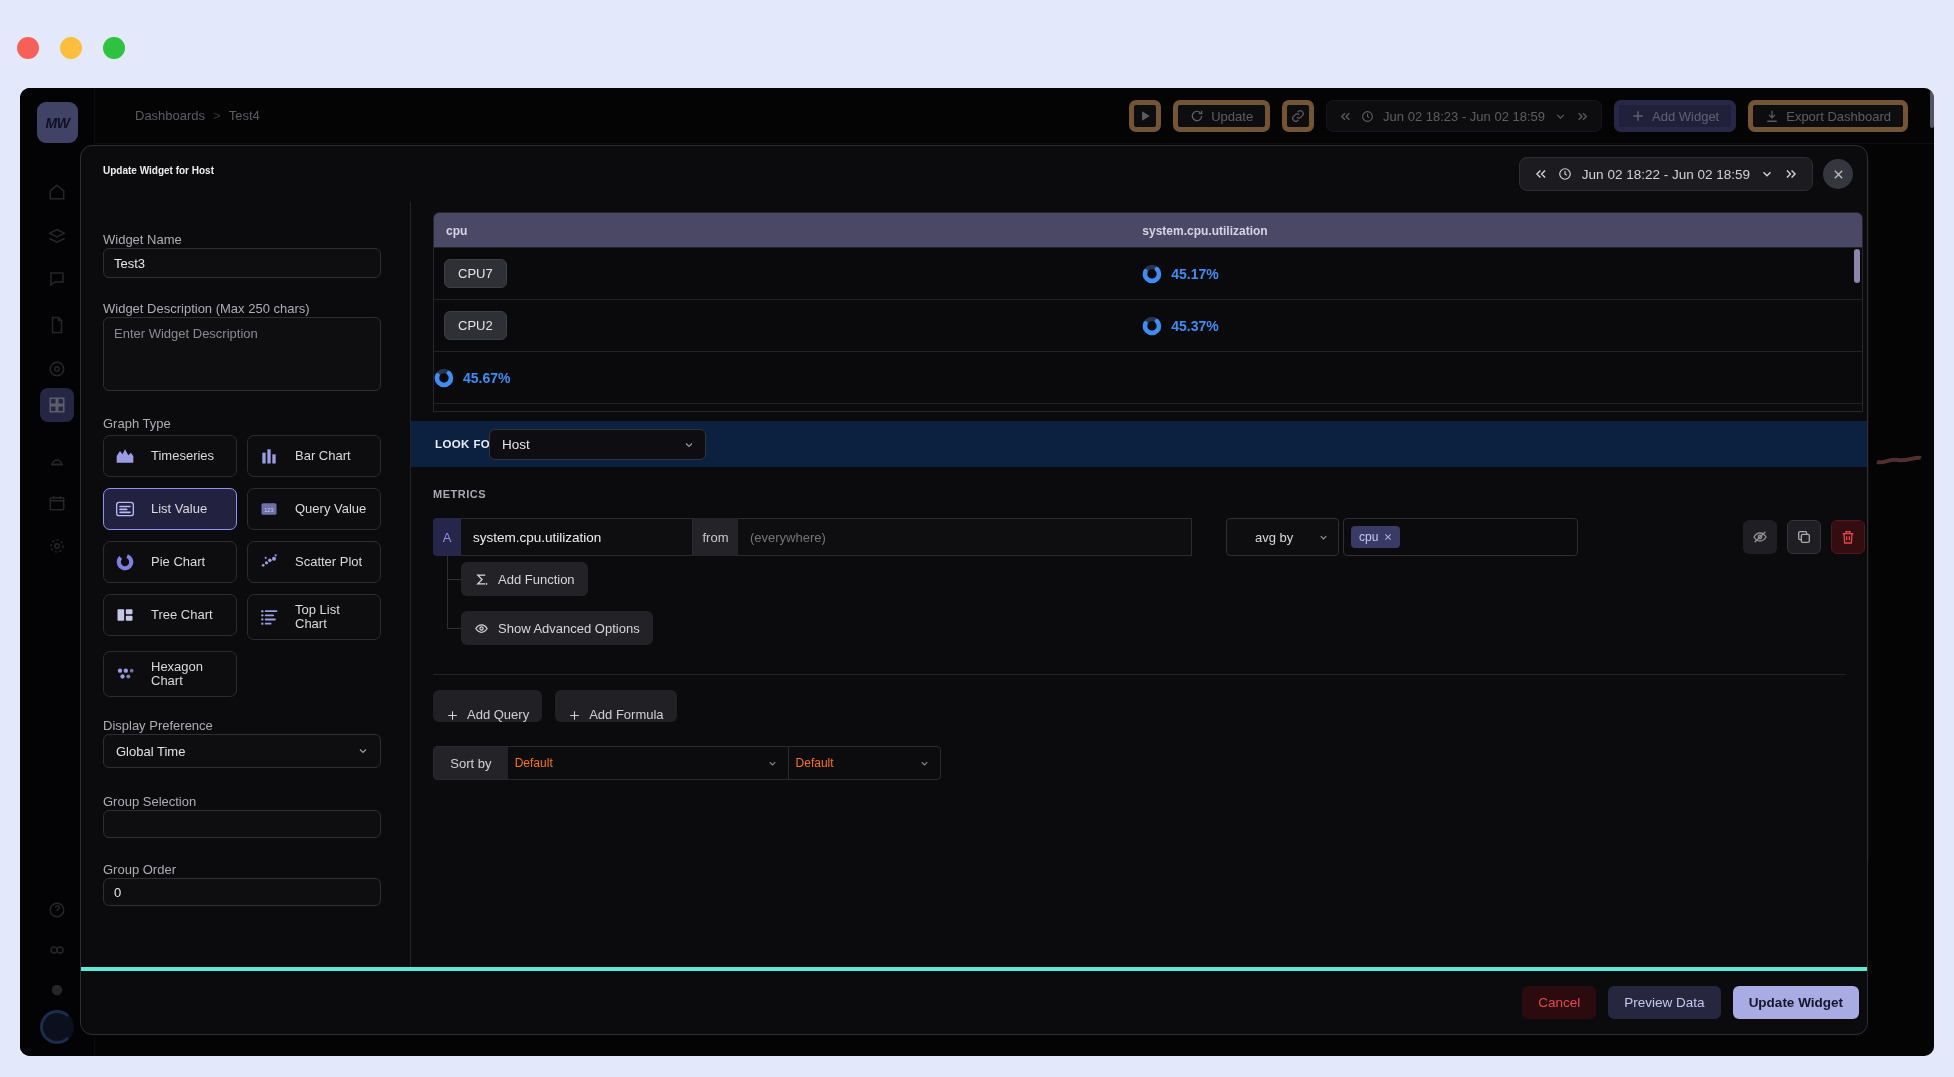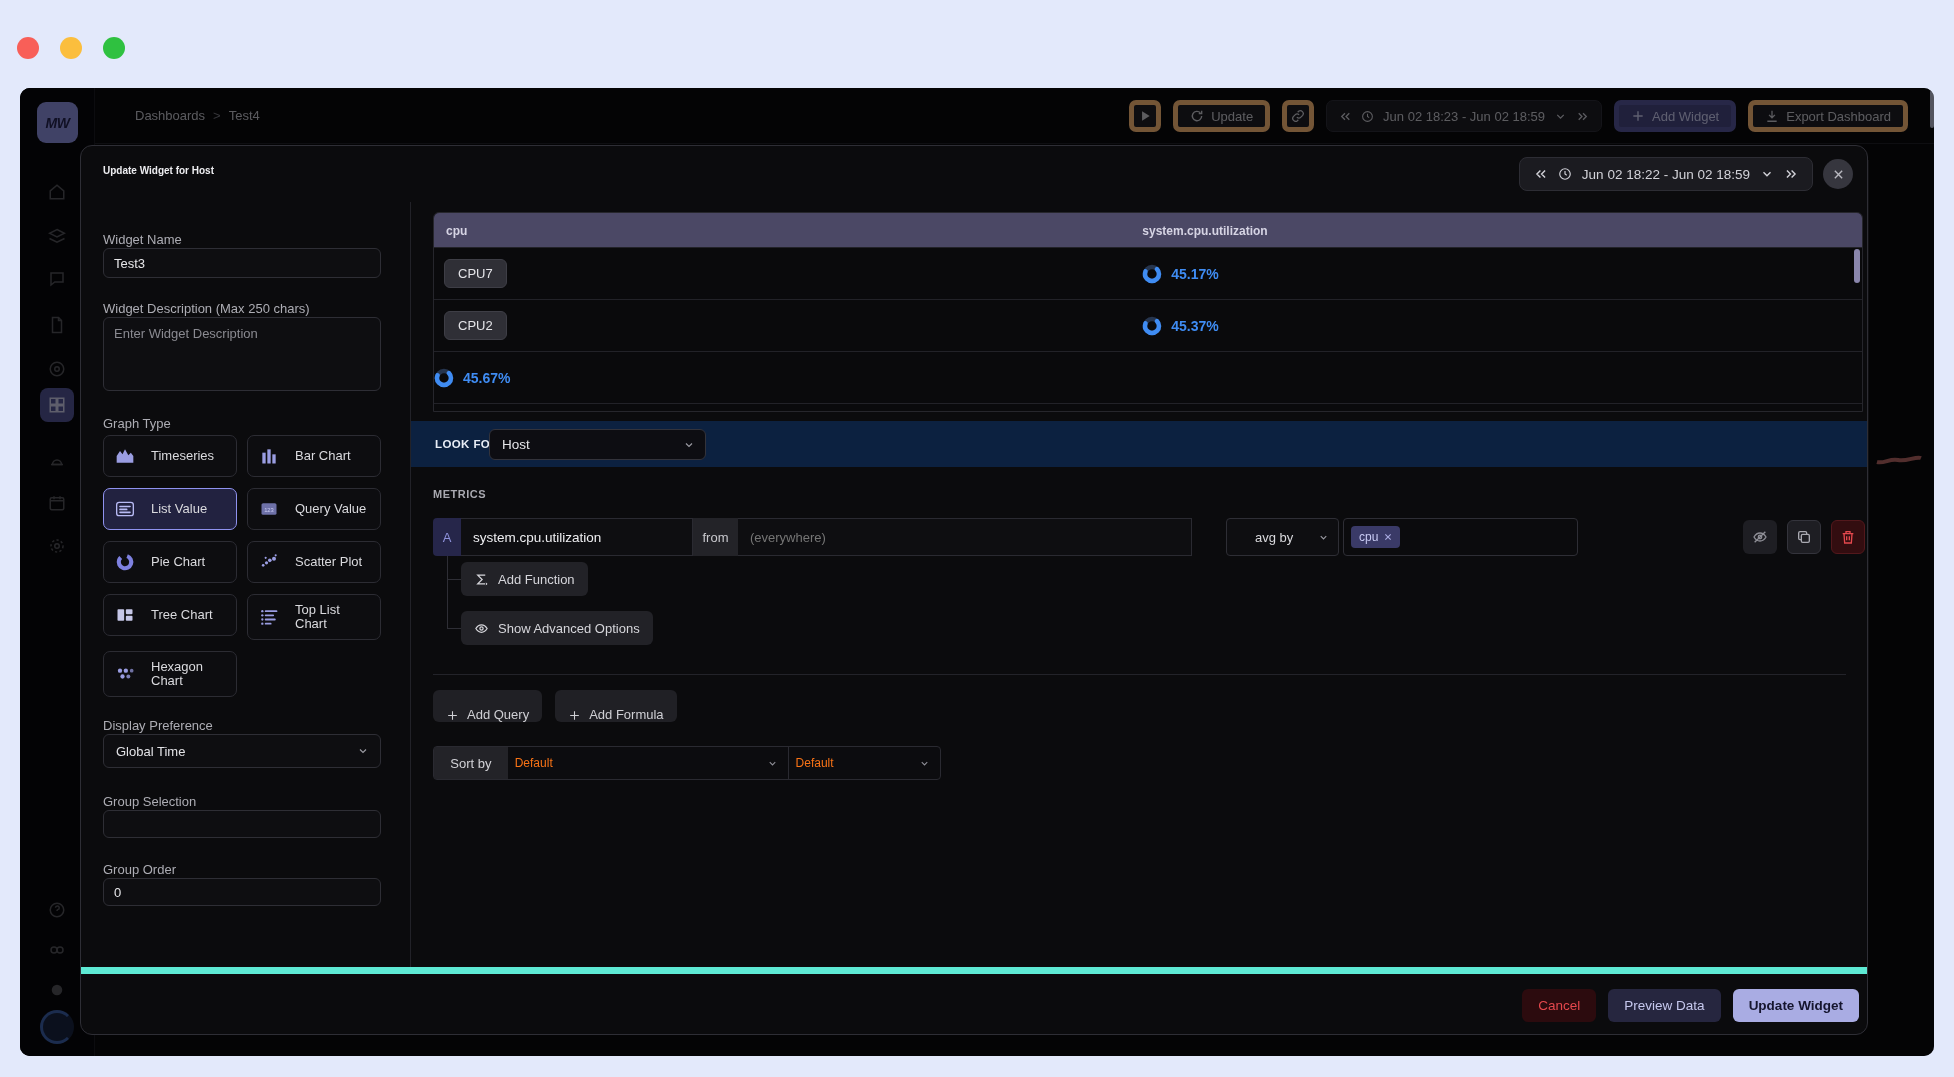--- a/index.html
+++ b/index.html
@@ -122,21 +122,21 @@
   .aq-btn svg { width:13px; height:13px; }
 
   .sort-row { position:absolute; left:22px; top:544px; height:34px; display:flex; align-items:stretch; border:1px solid #2A2A31; border-radius:4px; width:508px; background:#0C0C0F; }
   .sort-chip { width:74px; background:#232328; display:flex; align-items:center; justify-content:center; color:#D2D2D7; font-size:13px; }
   .sort-sel { position:relative; display:flex; align-items:center; padding:0 7px; color:#f97316; font-size:12px; }
   .sort-sel.s1 { width:282px; border-right:1px solid #2A2A31; }
   .sort-sel.s2 { width:152px; }
   .sort-sel svg{ position:absolute; right:10px; width:11px; height:11px; color:#8E8E96; }
 
   
-  .m-footer { position:absolute; left:0; right:0; bottom:0; height:67px; border-top:7px solid #5eead4; }
+  .m-footer { position:absolute; left:0; right:0; bottom:0; height:67px; border-top:4px solid #5eead4; }
   .ft-btns { position:absolute; right:8px; top:15px; display:flex; gap:12px; }
   .ft-btn { height:33px; border-radius:6px; display:flex; align-items:center; padding:0 16px; font-size:13.5px; }
   .ft-cancel { background:#2C0B0E; color:#E5484D; }
   .ft-preview { background:#26263F; color:#C6C8EE; }
   .ft-update { background:#A9ACE3; color:#15152E; font-weight:bold; }
 </style>
 </head>
 <body>
 
 <div class="stage">

